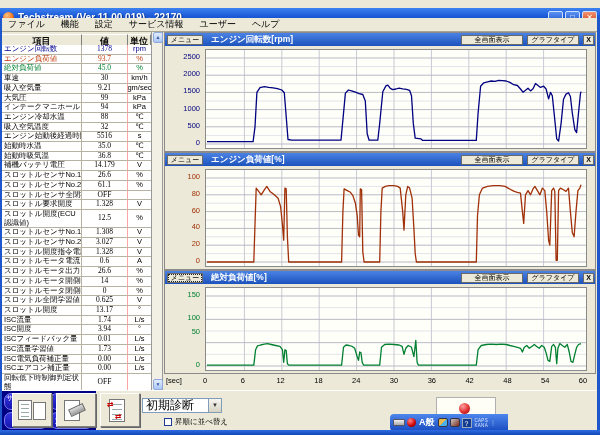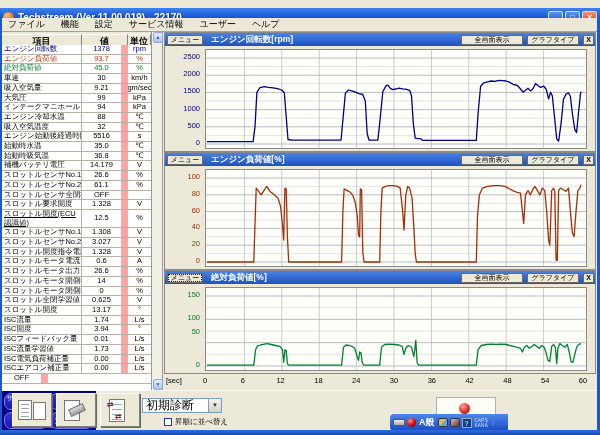--- a/index.html
+++ b/index.html
@@ -29,23 +29,23 @@
     background:linear-gradient(180deg,#2e6ce4,#1246b4);}
   
   #thead{position:absolute;left:2px;top:32px;width:149px;height:16px;display:flex;align-items:flex-end;}
   .hcell{background:#ECE9D8;border-right:1px solid #808080;border-bottom:1px solid #808080;
     border-top:1px solid #fff;font-size:9px;font-weight:bold;text-align:center;line-height:12px;}
   .hc-item{width:80px;}.hc-val{width:46px;}.hc-unit{width:23px;}
   #tbody{position:absolute;left:2px;top:45px;width:149px;height:345px;background:#fff;overflow:hidden;}
   .trow{display:flex;border-bottom:1px solid #b7b3a2;}
   .tc{font-size:7.5px;line-height:8.7px;overflow:hidden;}
   .tc-item{width:80px;border-right:1px solid #b7b3a2;padding-left:2px;white-space:nowrap;}
-  .trow.wrap .tc-item{white-space:normal;text-decoration:underline;}
+  .trow.wrap .tc-item{white-space:normal;}
   .tc-val,.tc-unit{display:flex;align-items:center;justify-content:center;text-align:center;}
-  .tc-val{width:46px;border-right:7px solid #fca5a5;}
+  .tc-val{width:46px;border-right:1px solid #fca5a5;font-family:Liberation Serif, serif;}
   .tc-unit{width:23px;text-align:center;}
   
   #vscroll{position:absolute;left:151px;top:32px;width:12px;height:358px;background:#f2f0e4;
     border-left:1px solid #999;border-right:1px solid #999;}
   .sbtn{position:absolute;left:1px;width:10px;height:11px;border:1px solid #8ca8dd;border-radius:2px;
     background:linear-gradient(180deg,#e2ecfd,#aac6f4);color:#3a57a0;font-size:5px;line-height:9px;text-align:center;}
   #sb-up{top:0;}#sb-down{bottom:0;}
   
   #graphs{position:absolute;left:164px;top:32px;width:352px;height:358px;background:#ECE9D8;}
   .gp{position:absolute;left:0;width:432px;border:1px solid #8a8a8a;background:#ECE9D8;}
@@ -304,20 +304,21 @@
         <div class="tc tc-item">ISC電気負荷補正量</div>
         <div class="tc tc-val">0.00</div>
         <div class="tc tc-unit">L/s</div>
       </div>
       <div class="trow">
         <div class="tc tc-item">ISCエアコン補正量</div>
         <div class="tc tc-val">0.00</div>
         <div class="tc tc-unit">L/s</div>
       </div>
       <div class="trow wrap">
+        <div class="tc tc-item">回転低下時制御判定状態</div>
         <div class="tc tc-val">OFF</div>
         <div class="tc tc-unit"></div>
       </div>
     </div>
   <div id="vscroll">
     <div class="sbtn" id="sb-up">▲</div>
     <div class="sbtn" id="sb-down">▼</div>
   </div>
 
   <div id="graphs">

